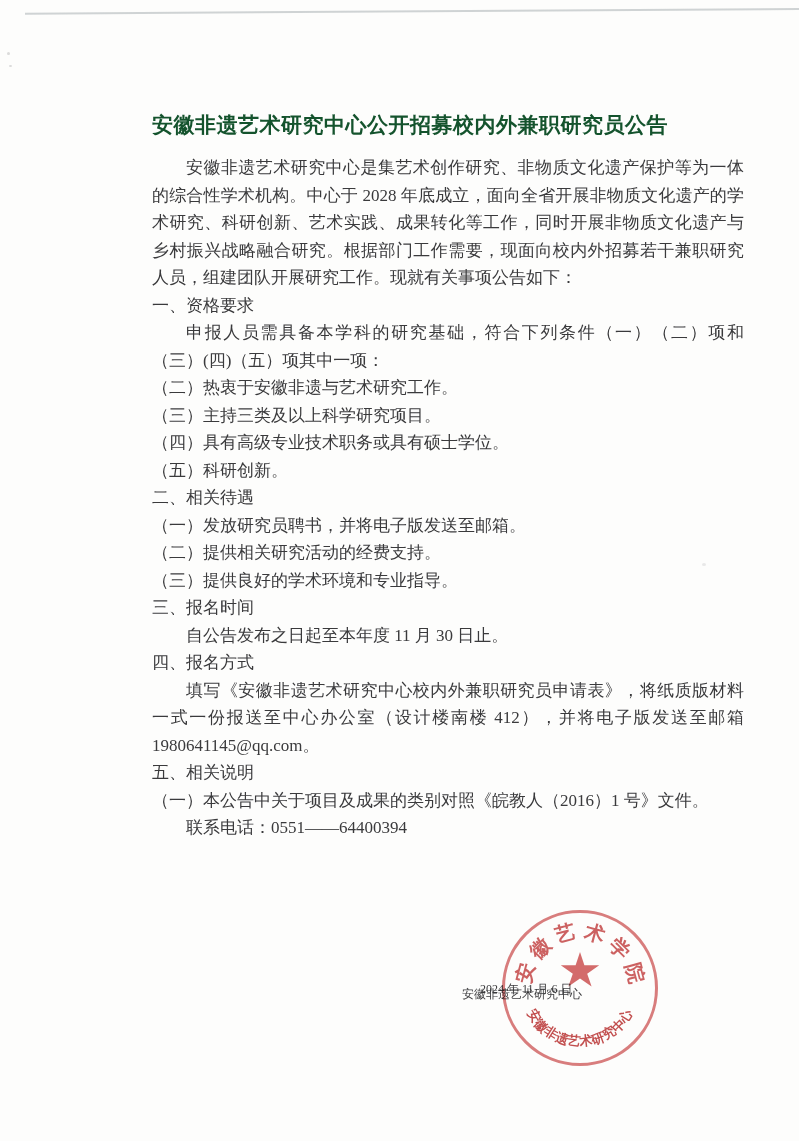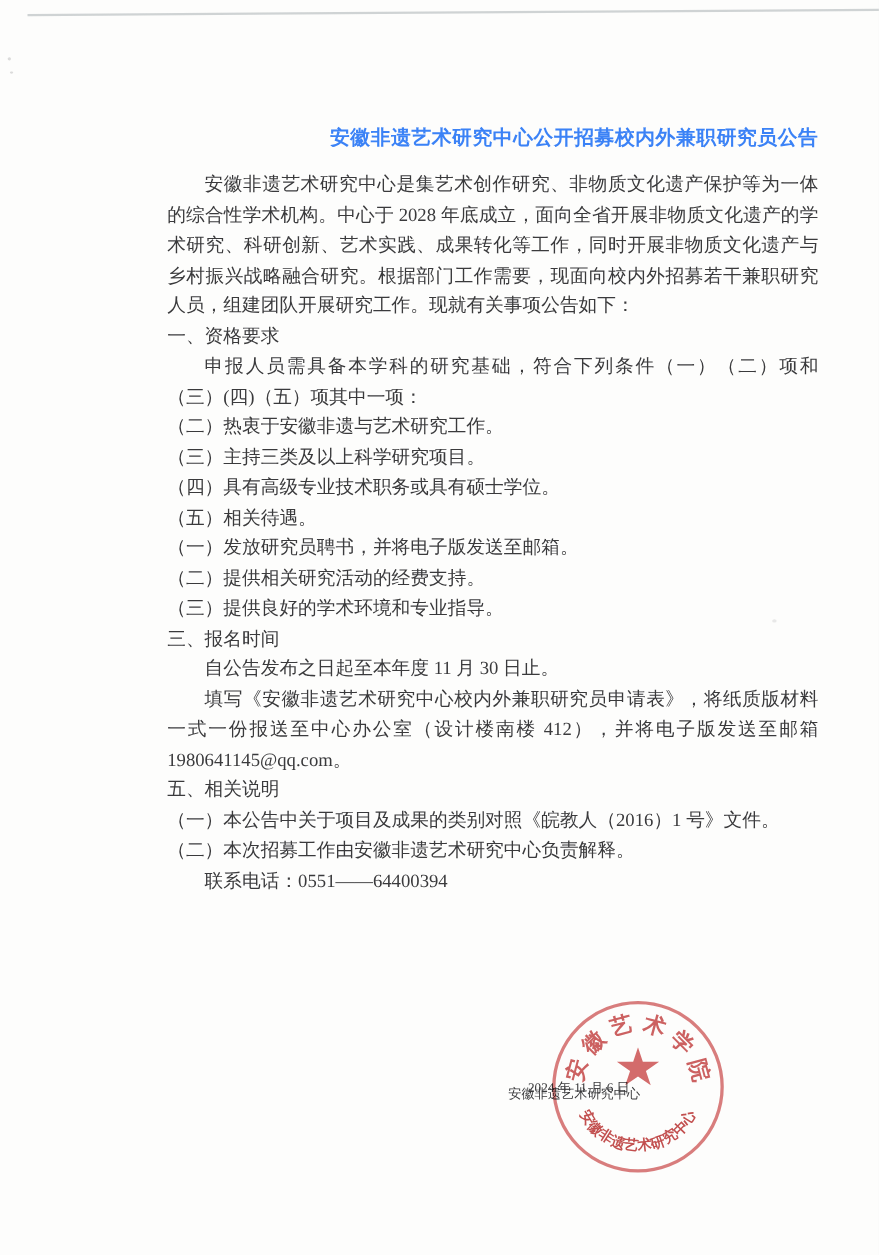--- a/index.html
+++ b/index.html
@@ -30,25 +30,25 @@
     position: absolute;
     left: 152px; top: 0;
     width: 592px;
     padding-top: 110px;
     font-size: 17px;
     line-height: 27.5px;
   }
   .doc p { margin: 0; }
   .title {
     margin: 0 0 14px 0;
-    font-size: 18px;
+    font-size: 21px;
     font-weight: bold;
     line-height: 30px;
-    text-align: right;
-    color: #3b82f6;
+    text-align: left;
+    color: #14532d;
     letter-spacing: 0.5px;
   }
   .para { text-align: justify; }
   .para.indent { text-indent: 2em; }
   .signature { position: absolute; font-size: 12px; line-height: 27.5px; color: #3a3a3c; }
   .sig-org  { left: 462px; top: 981px; }
   .sig-date { left: 480px; top: 976px; }
   .seal {
     position: absolute;
     left: 502px; top: 910px;
@@ -102,34 +102,35 @@
 
   <div class="doc">
     <h1 class="title">安徽非遗艺术研究中心公开招募校内外兼职研究员公告</h1>
     <p class="para indent">安徽非遗艺术研究中心是集艺术创作研究、非物质文化遗产保护等为一体的综合性学术机构。中心于 2028 年底成立，面向全省开展非物质文化遗产的学术研究、科研创新、艺术实践、成果转化等工作，同时开展非物质文化遗产与乡村振兴战略融合研究。根据部门工作需要，现面向校内外招募若干兼职研究人员，组建团队开展研究工作。现就有关事项公告如下：</p>
 
     <p class="para">一、资格要求</p>
     <p class="para indent">申报人员需具备本学科的研究基础，符合下列条件（一）（二）项和（三）(四)（五）项其中一项：</p>
     <p class="para">（二）热衷于安徽非遗与艺术研究工作。</p>
     <p class="para">（三）主持三类及以上科学研究项目。</p>
     <p class="para">（四）具有高级专业技术职务或具有硕士学位。</p>
-    <p class="para">（五）相关待遇。</p>
+    <p class="para">（五）科研创新。</p>
 
+    <p class="para">二、相关待遇</p>
     <p class="para">（一）发放研究员聘书，并将电子版发送至邮箱。</p>
     <p class="para">（二）提供相关研究活动的经费支持。</p>
     <p class="para">（三）提供良好的学术环境和专业指导。</p>
 
     <p class="para">三、报名时间</p>
     <p class="para indent">自公告发布之日起至本年度 11 月 30 日止。</p>
 
+    <p class="para">四、报名方式</p>
     <p class="para indent">填写《安徽非遗艺术研究中心校内外兼职研究员申请表》，将纸质版材料一式一份报送至中心办公室（设计楼南楼 412），并将电子版发送至邮箱 1980641145@qq.com。</p>
 
     <p class="para">五、相关说明</p>
     <p class="para">（一）本公告中关于项目及成果的类别对照《皖教人（2016）1 号》文件。</p>
-    <p class="para">（二）本次招募工作由安徽非遗艺术研究中心负责解释。</p>
     <p class="para indent">联系电话：0551——64400394</p>
   </div>
 
   <div class="signature sig-org">安徽非遗艺术研究中心</div>
   <div class="signature sig-date">2024 年 11 月 6 日</div>
 
   <div class="seal">
     <div class="seal-ring"></div>
     <div class="seal-star"></div>
 

